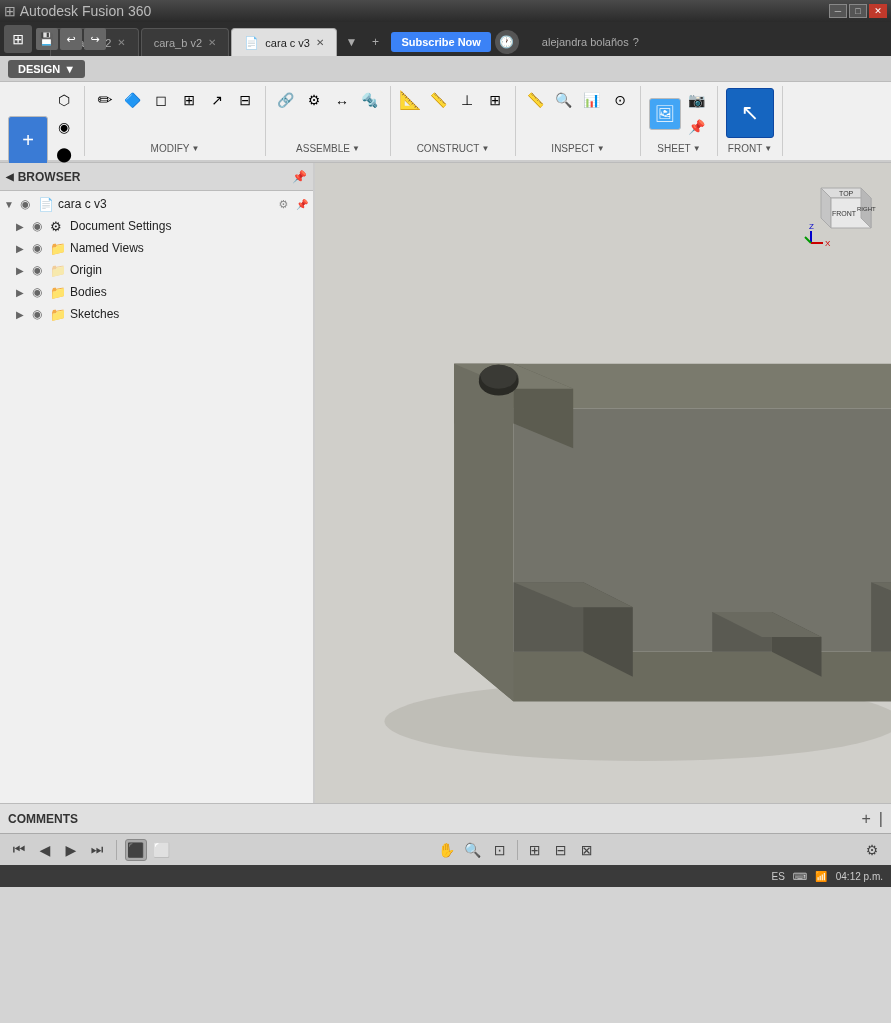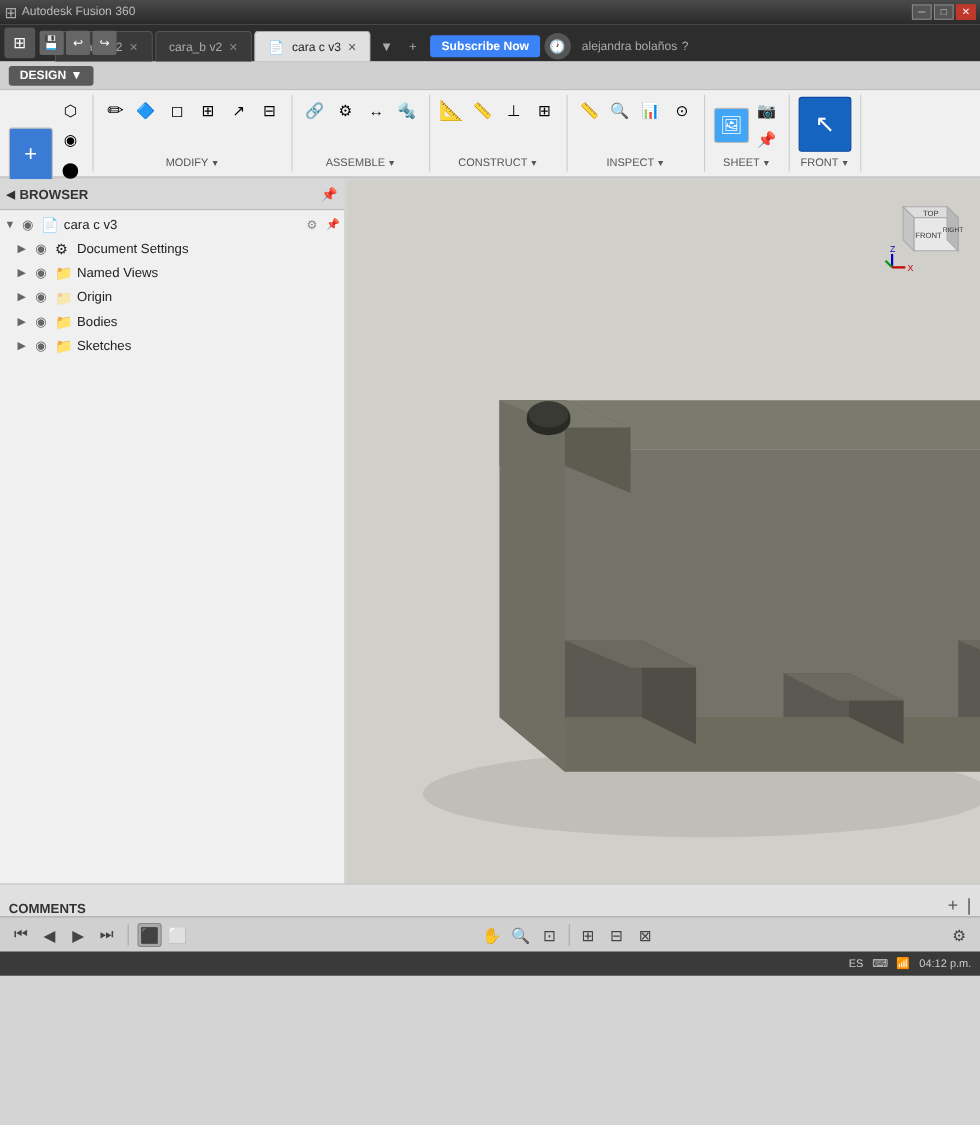--- a/index.html
+++ b/index.html
@@ -30,21 +30,21 @@
       cursor: pointer; color: #aaa; font-size: 11px; border-radius: 4px 4px 0 0; margin-right: 2px;
     }
     .tab-item.active { background: #e0e0e0; color: #222; border-color: #aaa; }
     .tab-close { color: #888; font-size: 10px; cursor: pointer; }
     .tab-item.active .tab-close { color: #555; }
     #tabbar-actions { display: flex; align-items: center; gap: 4px; margin-left: 4px; margin-bottom: 2px; }
     #subscribe-btn {
       background: #3b82f6; color: white; border: none; padding: 4px 10px;
       border-radius: 3px; cursor: pointer; font-size: 11px; font-weight: bold;
     }
-    #user-area { display: flex; align-items: center; gap: 4px; color: #aaa; font-size: 11px; margin-left: 6px; }
+    #user-area { display: flex; align-items: center; gap: 4px; color: #aaa; font-size: 11px; margin-left: 19px; }
 
     
     #toolbar-area {
       width: 100%; background: #e8e8e8; border-bottom: 1px solid #bbb;
     }
 
     
     #design-row {
       height: 26px; background: #d0d0d0; display: flex; align-items: center;
       padding: 0 8px; gap: 8px; border-bottom: 1px solid #bbb;
@@ -126,21 +126,21 @@
     }
 
     
     #viewcube {
       position: absolute; top: 10px; right: 10px; width: 80px; height: 80px;
     }
 
     
     #comments-bar {
       width: 100%; height: 30px; background: #e0e0e0; border-top: 1px solid #bbb;
-      display: flex; align-items: flex-end; padding: 0 8px; gap: 8px;
+      display: flex; align-items: center; padding: 0 8px; gap: 8px;
     }
     #comments-label { font-size: 12px; color: #333; font-weight: bold; flex: 1; }
     #comments-icons { display: flex; gap: 8px; }
     .comments-icon { font-size: 16px; cursor: pointer; color: #555; }
 
     
     #bottom-toolbar {
       width: 100%; height: 32px; background: #d0d0d0; border-top: 1px solid #aaa;
       display: flex; align-items: center; justify-content: space-between; padding: 0 8px;
     }
@@ -162,21 +162,21 @@
 
     
     .ri-sm { width: 24px; height: 24px; font-size: 14px; background: transparent; border: none; cursor: pointer; display: flex; align-items: center; justify-content: center; border-radius: 2px; }
   </style>
 </head>
 <body>
 
 <div id="titlebar">
   <div id="titlebar-left">
     <span style="font-size:14px; color:#aaa;">⊞</span>
-    <span style="font-size:11px; color:#bbb;">Autodesk Fusion 360</span>
+    <span style="font-size:14px; color:#bbb;">Autodesk Fusion 360</span>
   </div>
   <div id="titlebar-right">
     <div class="title-btn">─</div>
     <div class="title-btn">□</div>
     <div class="title-btn close">✕</div>
   </div>
 </div>
 
 <div id="tabbar">
 

